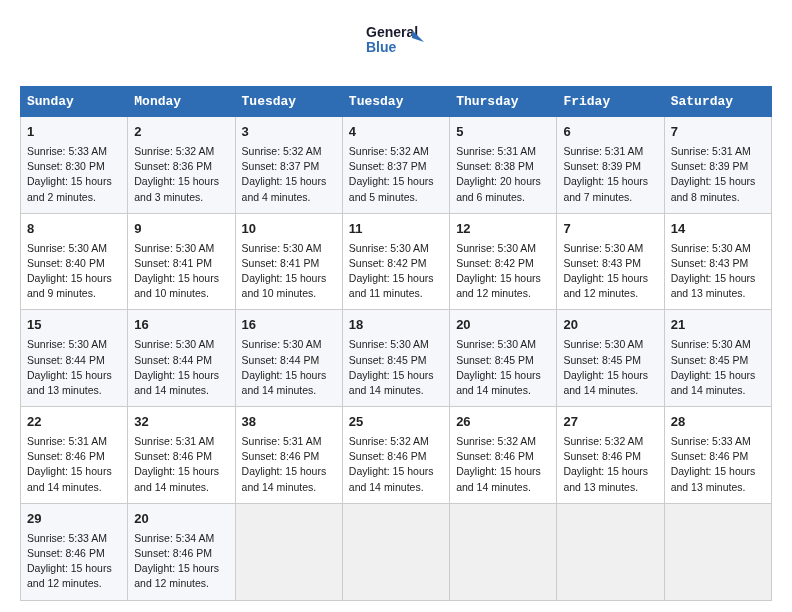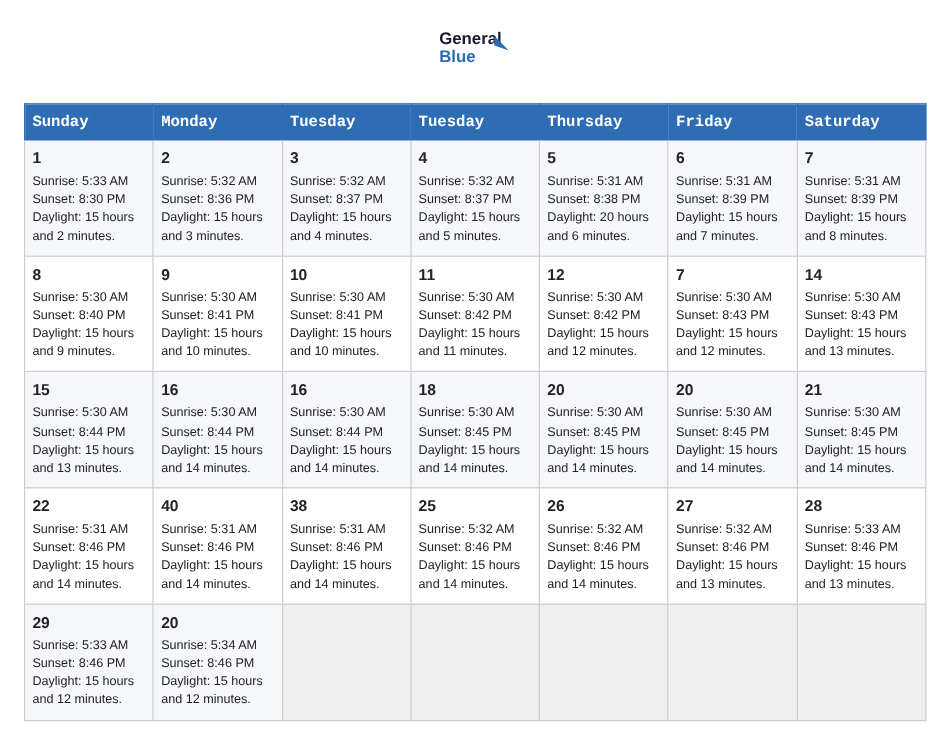--- a/index.html
+++ b/index.html
@@ -129,21 +129,21 @@
         <td><span class="day-num">15</span><span>Sunrise: 5:30 AM</span><br><span>Sunset: 8:44 PM</span><br><span>Daylight: 15 hours and 13 minutes.</span></td>
         <td><span class="day-num">16</span><span>Sunrise: 5:30 AM</span><br><span>Sunset: 8:44 PM</span><br><span>Daylight: 15 hours and 14 minutes.</span></td>
         <td><span class="day-num">16</span><span>Sunrise: 5:30 AM</span><br><span>Sunset: 8:44 PM</span><br><span>Daylight: 15 hours and 14 minutes.</span></td>
         <td><span class="day-num">18</span><span>Sunrise: 5:30 AM</span><br><span>Sunset: 8:45 PM</span><br><span>Daylight: 15 hours and 14 minutes.</span></td>
         <td><span class="day-num">20</span><span>Sunrise: 5:30 AM</span><br><span>Sunset: 8:45 PM</span><br><span>Daylight: 15 hours and 14 minutes.</span></td>
         <td><span class="day-num">20</span><span>Sunrise: 5:30 AM</span><br><span>Sunset: 8:45 PM</span><br><span>Daylight: 15 hours and 14 minutes.</span></td>
         <td><span class="day-num">21</span><span>Sunrise: 5:30 AM</span><br><span>Sunset: 8:45 PM</span><br><span>Daylight: 15 hours and 14 minutes.</span></td>
       </tr>
       <tr>
         <td><span class="day-num">22</span><span>Sunrise: 5:31 AM</span><br><span>Sunset: 8:46 PM</span><br><span>Daylight: 15 hours and 14 minutes.</span></td>
-        <td><span class="day-num">40</span><span>Sunrise: 5:31 AM</span><br><span>Sunset: 8:46 PM</span><br><span>Daylight: 15 hours and 14 minutes.</span></td>
+        <td><span class="day-num">32</span><span>Sunrise: 5:31 AM</span><br><span>Sunset: 8:46 PM</span><br><span>Daylight: 15 hours and 14 minutes.</span></td>
         <td><span class="day-num">38</span><span>Sunrise: 5:31 AM</span><br><span>Sunset: 8:46 PM</span><br><span>Daylight: 15 hours and 14 minutes.</span></td>
         <td><span class="day-num">25</span><span>Sunrise: 5:32 AM</span><br><span>Sunset: 8:46 PM</span><br><span>Daylight: 15 hours and 14 minutes.</span></td>
         <td><span class="day-num">26</span><span>Sunrise: 5:32 AM</span><br><span>Sunset: 8:46 PM</span><br><span>Daylight: 15 hours and 14 minutes.</span></td>
         <td><span class="day-num">27</span><span>Sunrise: 5:32 AM</span><br><span>Sunset: 8:46 PM</span><br><span>Daylight: 15 hours and 13 minutes.</span></td>
         <td><span class="day-num">28</span><span>Sunrise: 5:33 AM</span><br><span>Sunset: 8:46 PM</span><br><span>Daylight: 15 hours and 13 minutes.</span></td>
       </tr>
       <tr>
         <td><span class="day-num">29</span><span>Sunrise: 5:33 AM</span><br><span>Sunset: 8:46 PM</span><br><span>Daylight: 15 hours and 12 minutes.</span></td>
         <td><span class="day-num">20</span><span>Sunrise: 5:34 AM</span><br><span>Sunset: 8:46 PM</span><br><span>Daylight: 15 hours and 12 minutes.</span></td>
         <td class="empty-cell"></td>

